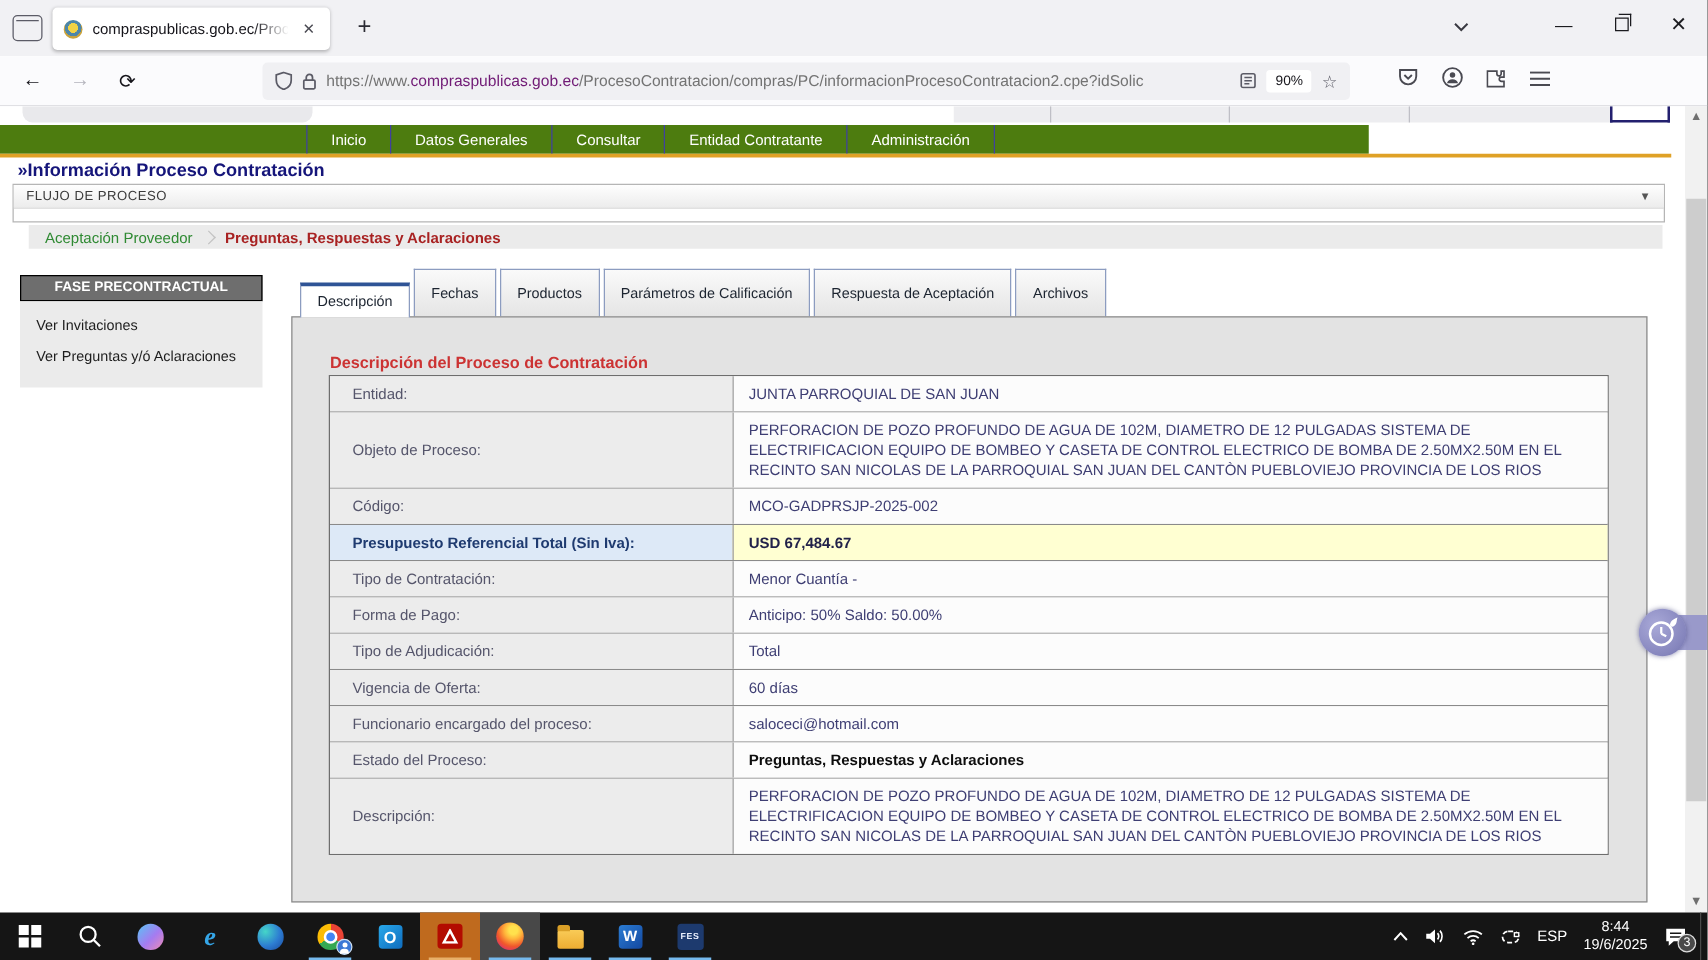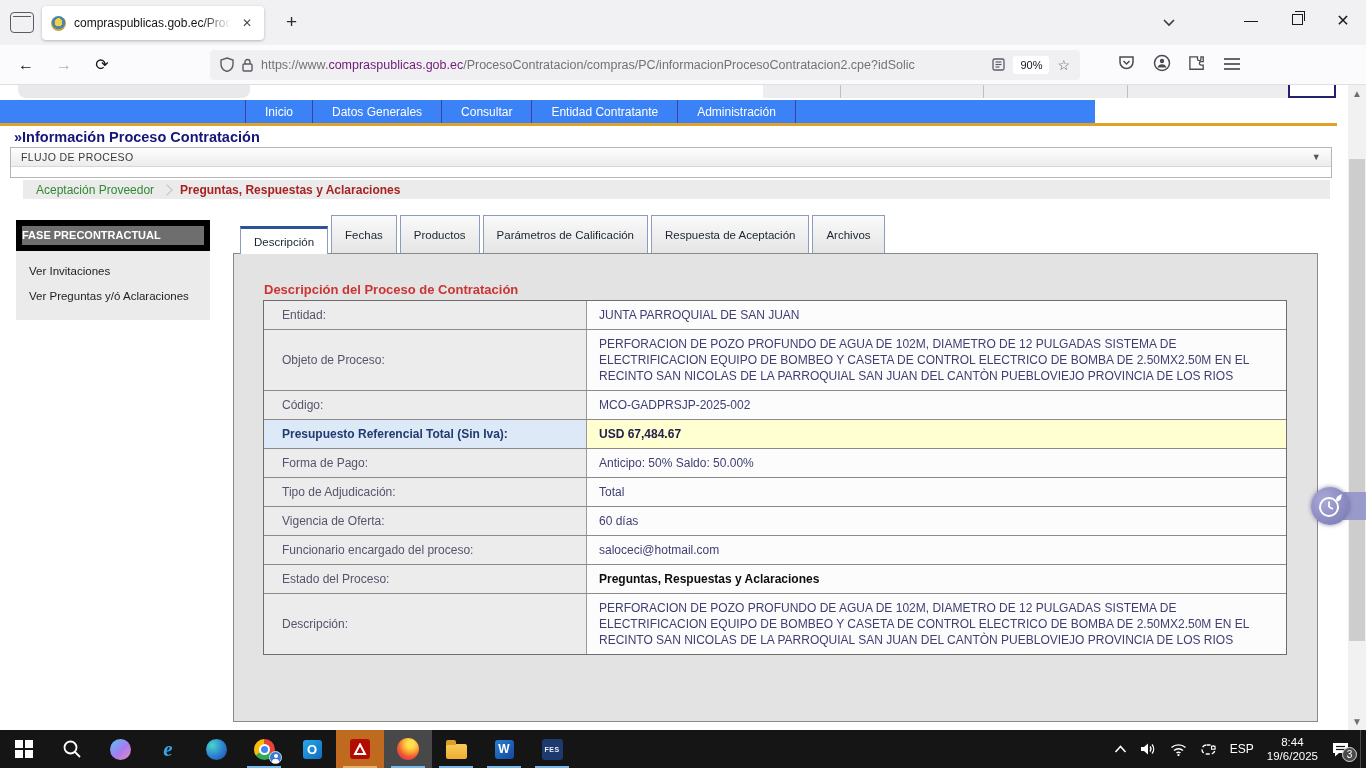--- a/index.html
+++ b/index.html
@@ -36,39 +36,39 @@
   .zoom-pill{background:#fff;border-radius:3px;font-size:11px;color:#15141a;padding:3px 7px;flex:none;}
   .star{font-size:14px;color:#5b5b66;flex:none;}
   .tb-right{display:flex;align-items:center;gap:18px;margin-left:38px;color:#4a4a52;}
   
   .content{position:absolute;top:85px;left:0;width:1348px;height:645px;background:#fff;overflow:hidden;}
   .artifact-left{position:absolute;top:0;left:18px;width:232px;height:13px;background:#e9e9ec;border-radius:0 0 8px 8px;}
   .artifact-right{position:absolute;top:0;left:763px;width:567px;height:13px;background:#ededf0;
     background-image:linear-gradient(#bfbfc6,#bfbfc6),linear-gradient(#bfbfc6,#bfbfc6),linear-gradient(#bfbfc6,#bfbfc6);
     background-repeat:no-repeat;background-size:1px 13px;background-position:77px 0,220px 0,364px 0;}
   .artifact-box{position:absolute;top:0;left:1288px;width:44px;height:11px;background:#fff;border:2px solid #23206f;border-top:none;}
-  .sitenav{position:absolute;top:15px;left:0;width:1095px;height:23px;background:#3b82f6;display:flex;align-items:stretch;
+  .sitenav{position:absolute;top:15px;left:0;width:1095px;height:23px;background:#4d7c0f;display:flex;align-items:stretch;
     padding-left:245px;box-sizing:border-box;}
   .sitenav .nav-item{display:flex;align-items:center;padding:0 19px;color:#fff;font-size:12px;border-right:1px solid #4040a0;}
   .sitenav .nav-item:first-child{border-left:1px solid #4040a0;}
   .goldline{position:absolute;top:38px;left:0;width:1337px;height:3px;background:#dfa126;}
   .pgtitle{position:absolute;top:44px;left:14px;font-size:14.5px;font-weight:bold;color:#15157a;}
   .flowbox{position:absolute;top:62px;left:10px;width:1320px;height:29px;border:1px solid #b5b5b5;background:#fff;}
   .flowsel{position:absolute;top:0;left:0;right:0;height:18px;border-bottom:1px solid #d8d8d8;
     background:linear-gradient(#fefefe,#ececec);display:flex;align-items:center;justify-content:space-between;
     padding:0 10px;font-size:10.5px;color:#3a3a3a;letter-spacing:.4px;}
   .flow-arrow{color:#555;font-size:9px;}
   .crumbbar{position:absolute;top:95px;left:23px;width:1307px;height:19px;background:#ebebeb;display:flex;
     align-items:center;gap:9px;padding-left:13px;font-size:12px;box-sizing:border-box;}
   .crumb-green{color:#2f8a33;}
   .crumb-sep{width:7px;height:7px;border-top:1.6px solid #c3c3c3;border-right:1.6px solid #c3c3c3;transform:rotate(45deg);margin-top:0px;}
   .crumb-red{color:#a82222;font-weight:bold;}
   .sidebar{position:absolute;top:135px;left:16px;width:194px;}
-  .sb-head{height:19px;line-height:19px;background:#6e6e6e;border:6px solid #000000;color:#fff;font-size:11px;
-    font-weight:bold;text-align:left;}
+  .sb-head{height:19px;line-height:19px;background:#6e6e6e;border:1px solid #000000;color:#fff;font-size:11px;
+    font-weight:bold;text-align:center;}
   .sb-body{background:#ebebeb;padding:7px 0 12px;}
   .sidebar-item{font-size:11.5px;color:#1d1d1d;padding:7px 4px 6px 13px;}
   .ctabs{position:absolute;top:141px;left:240px;display:flex;align-items:flex-end;gap:3px;height:28px;}
   .tab-btn{height:39px;box-sizing:border-box;display:flex;align-items:center;padding:0 13px;font-size:11.5px;color:#1c2430;
     background:linear-gradient(#fafafa,#e4e4e4);border:1px solid #8c9cc0;border-bottom:none;}
   .tab-btn.active{height:28px;background:#fff;border-top:3px solid #2f5496;z-index:3;}
   .panel{position:absolute;top:168px;left:233px;width:1085px;height:469px;background:#e3e3e3;border:1px solid #8a8a8a;box-sizing:border-box;}
   .sec-title{position:absolute;top:28px;left:30px;font-size:13px;font-weight:bold;color:#cc3333;}
   .dtable{position:absolute;top:46px;left:29px;width:1022px;border:1px solid #6e6e6e;background:#fcfcfc;}
   .detail-row{display:flex;border-top:1px solid #8a8a8a;}
@@ -292,20 +292,24 @@
           </div>
           <div class="detail-row">
             <div class="d-label">Código:</div>
             <div class="d-value">MCO-GADPRSJP-2025-002</div>
           </div>
           <div class="detail-row highlight">
             <div class="d-label">Presupuesto Referencial Total (Sin Iva):</div>
             <div class="d-value">USD 67,484.67</div>
           </div>
           <div class="detail-row">
+            <div class="d-label">Tipo de Contratación:</div>
+            <div class="d-value">Menor Cuantía -</div>
+          </div>
+          <div class="detail-row">
             <div class="d-label">Forma de Pago:</div>
             <div class="d-value">Anticipo: 50% Saldo: 50.00%</div>
           </div>
           <div class="detail-row">
             <div class="d-label">Tipo de Adjudicación:</div>
             <div class="d-value">Total</div>
           </div>
           <div class="detail-row">
             <div class="d-label">Vigencia de Oferta:</div>
             <div class="d-value">60 días</div>

